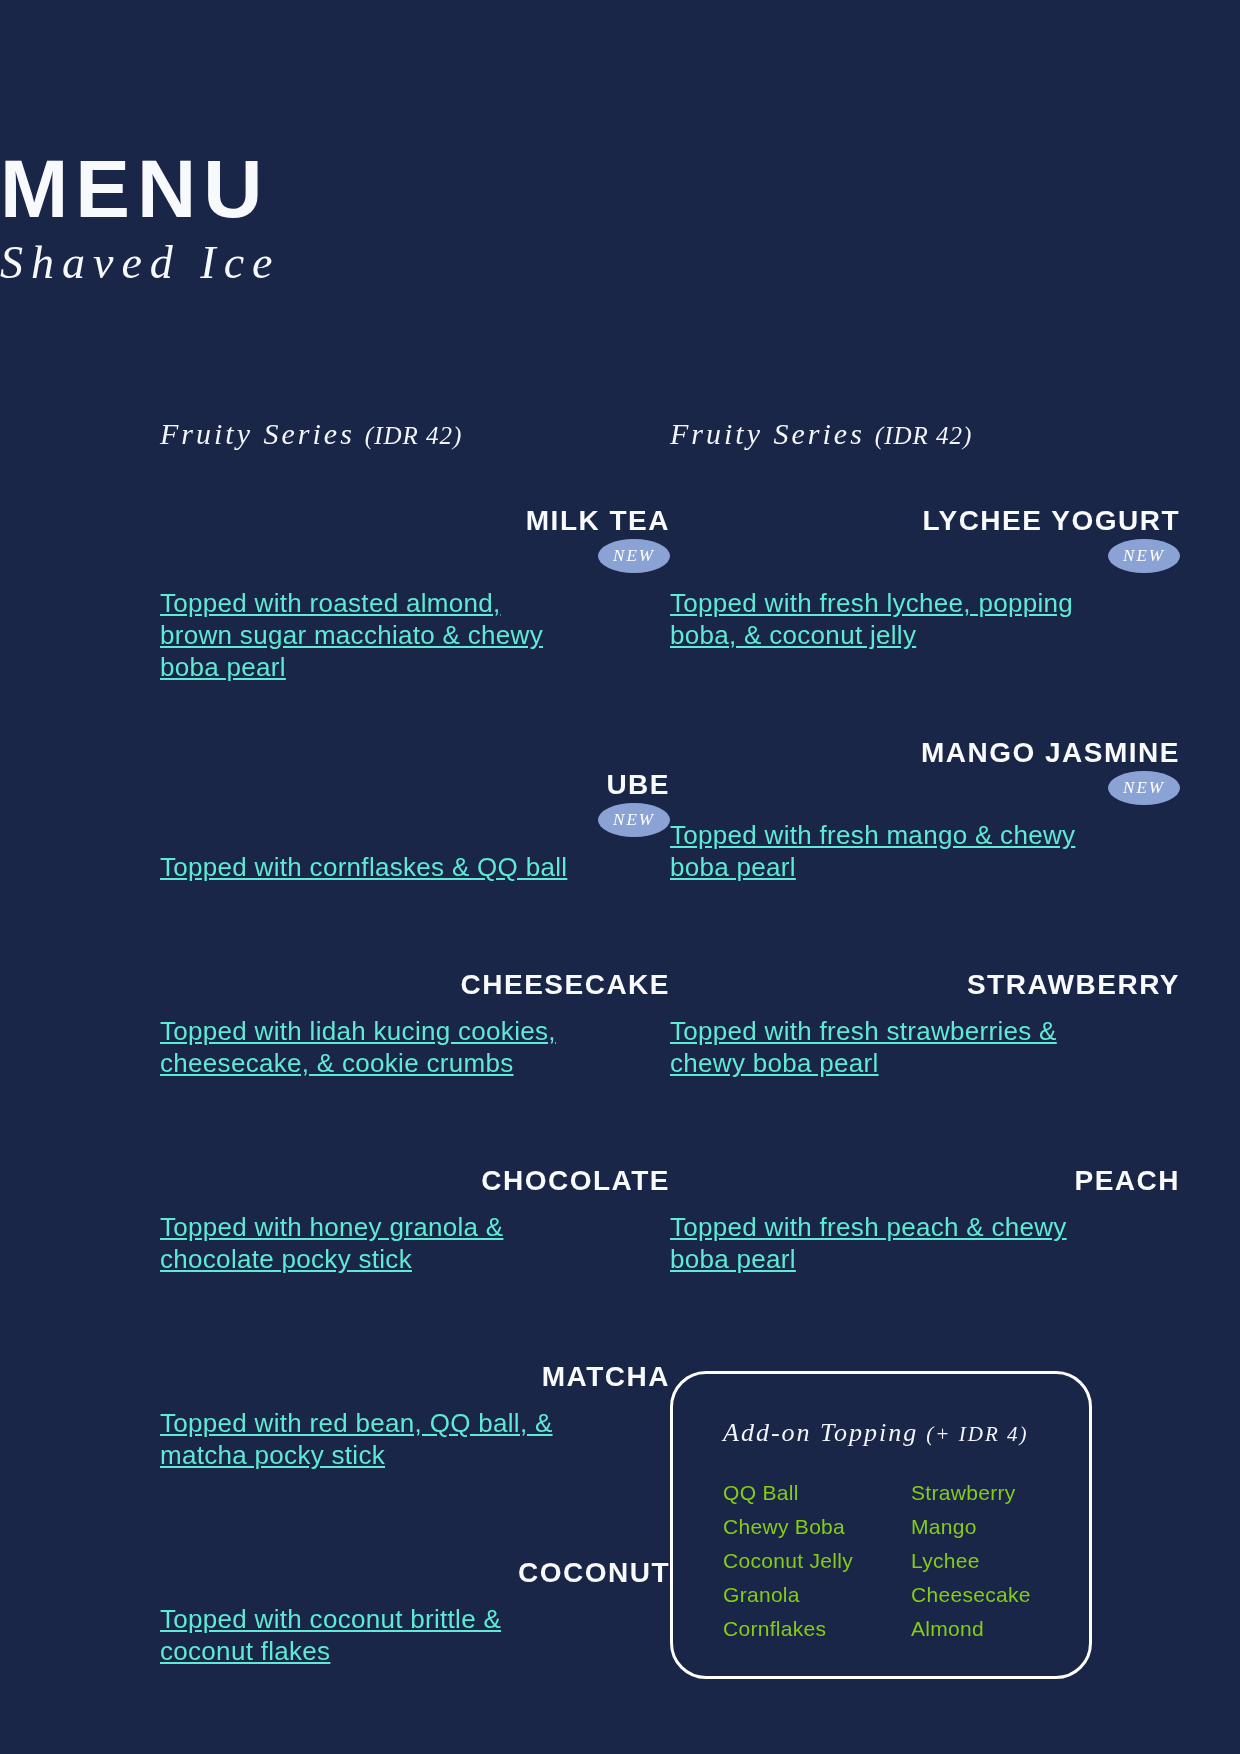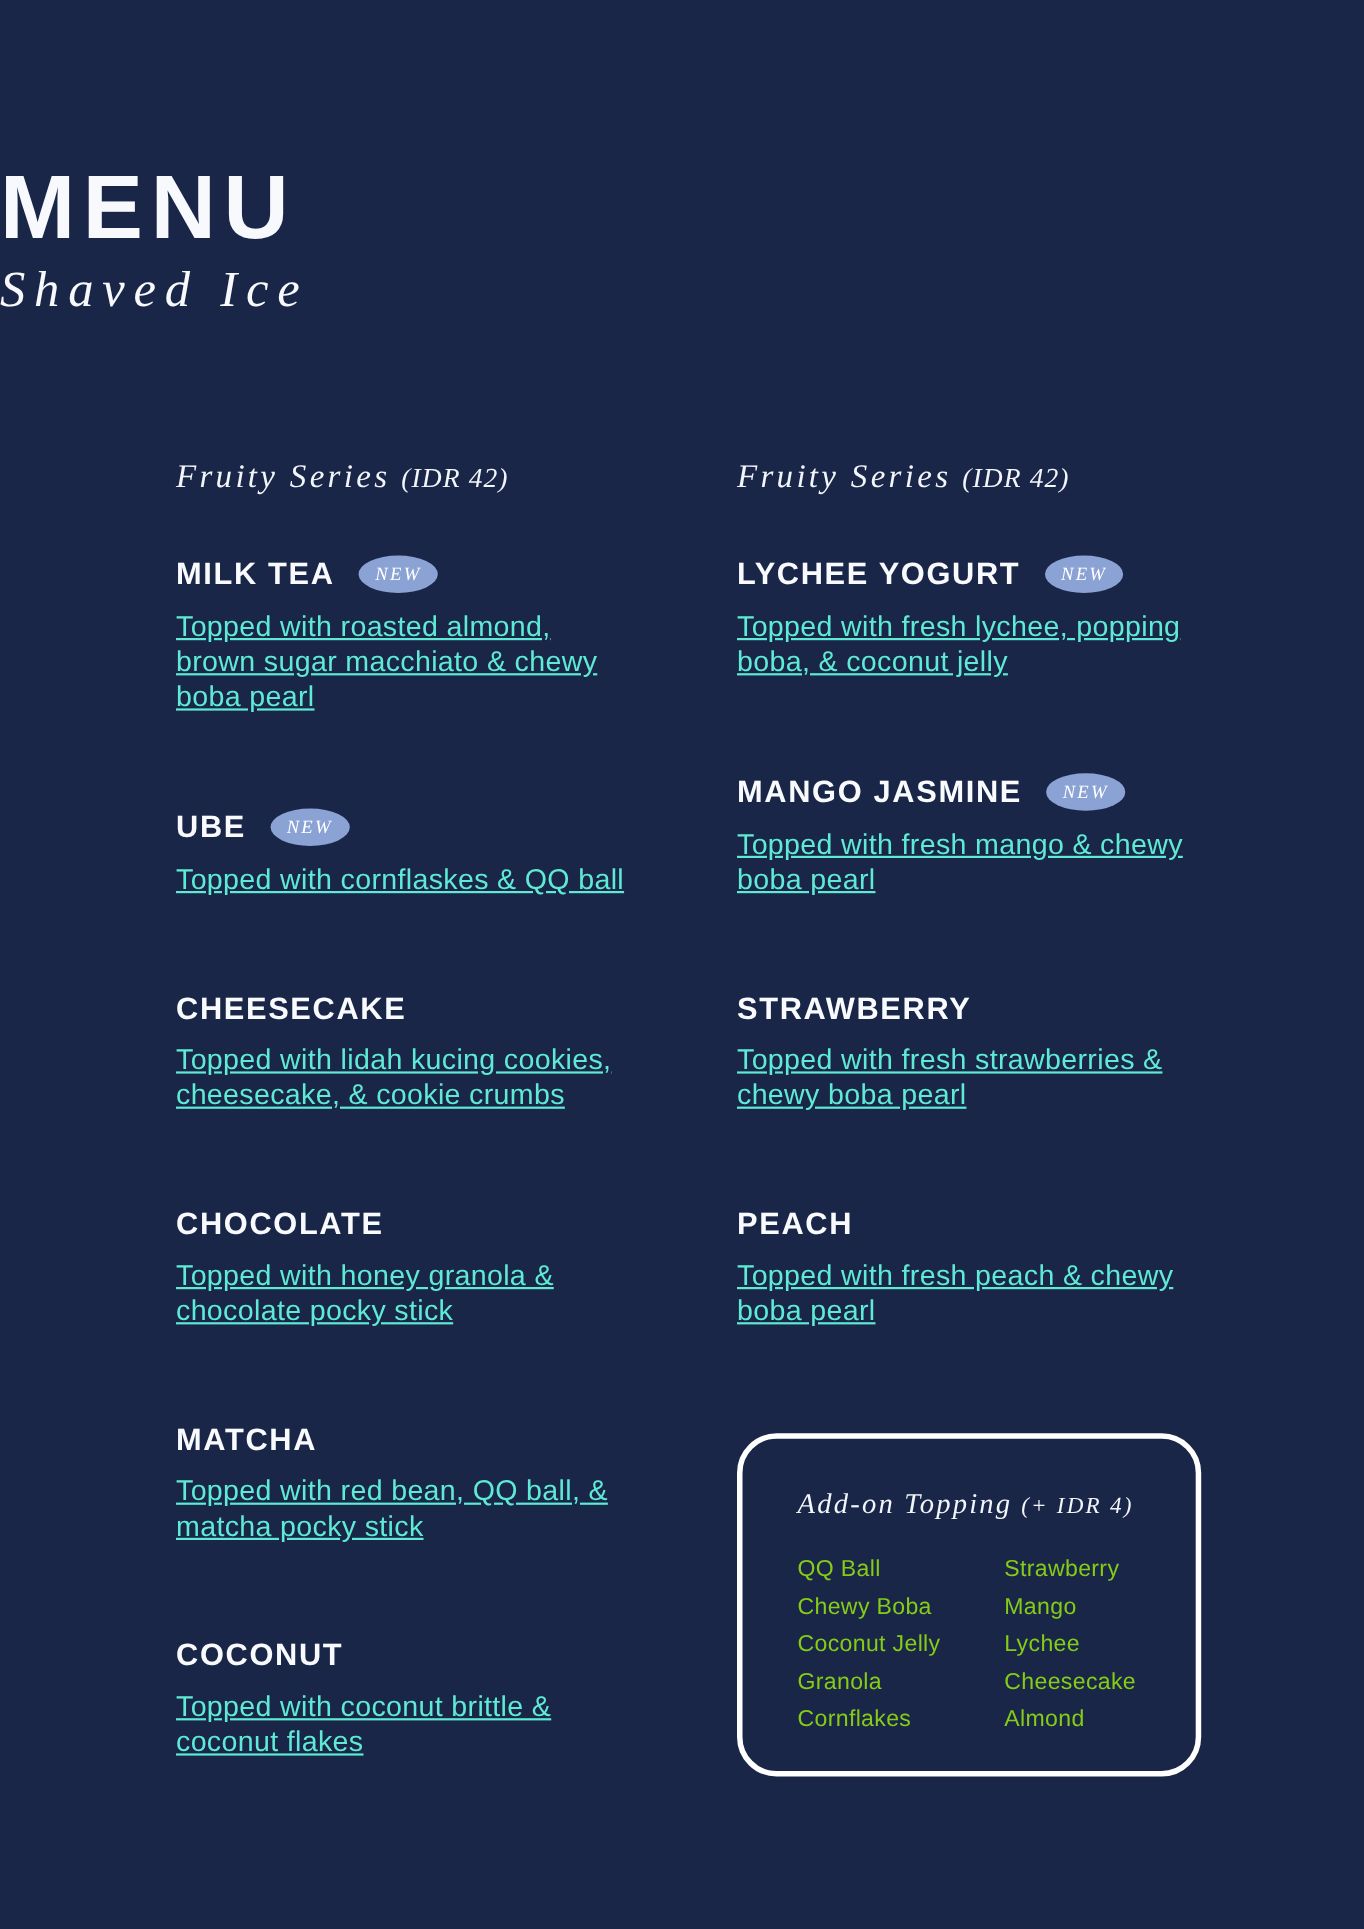--- a/index.html
+++ b/index.html
@@ -35,21 +35,21 @@
   .series-header {
     font-size:30px;
     font-weight:normal;
     letter-spacing:3px;
     margin-bottom:54px;
     color:#f2f5fa;
     white-space:nowrap;
   }
   .series-price { font-size:25px; letter-spacing:1px; margin-left:10px; }
   .item { margin-bottom:86px; }
-  .item-title-row { display:flex; align-items:center; gap:22px; margin-bottom:14px; }
+  .item-title-row { display:flex; align-items:flex-end; gap:2px; margin-bottom:14px;flex-direction:column; }
   .item-name {
     font-size:28px;
     font-weight:bold;
     letter-spacing:1.5px;
     color:#f8fafd;
     white-space:nowrap;
   }
   .new-badge {
     background:#8aa2d4;
     color:#ffffff;
@@ -64,21 +64,21 @@
     font-size:26px;
     line-height:32px;
     letter-spacing:0.3px;
     color:#5eead4;
     max-width:408px;
     text-decoration:underline;
   }
   .addon-box {
     margin-top:96px;
     width:422px;
-    border:5px solid #ffffff;
+    border:3px solid #ffffff;
     border-radius:36px;
     padding:44px 20px 30px 50px;
   }
   .addon-title {
     font-size:26px;
     font-weight:normal;
     letter-spacing:2px;
     color:#f2f5fa;
     margin-bottom:28px;
     white-space:nowrap;

